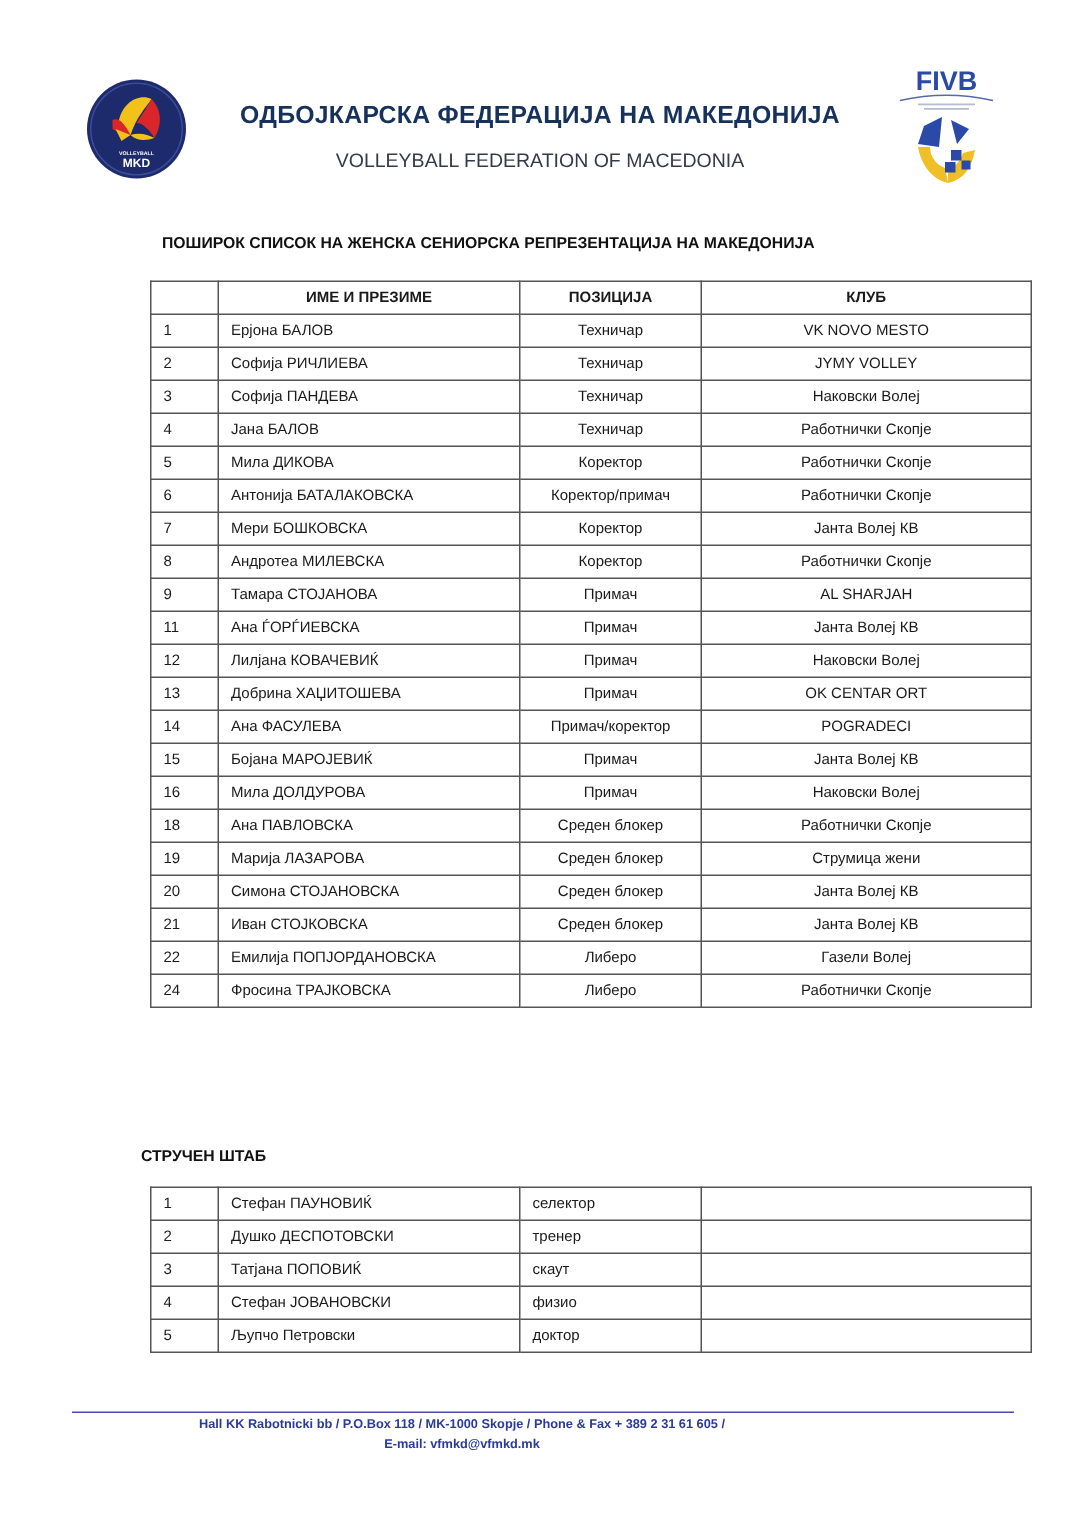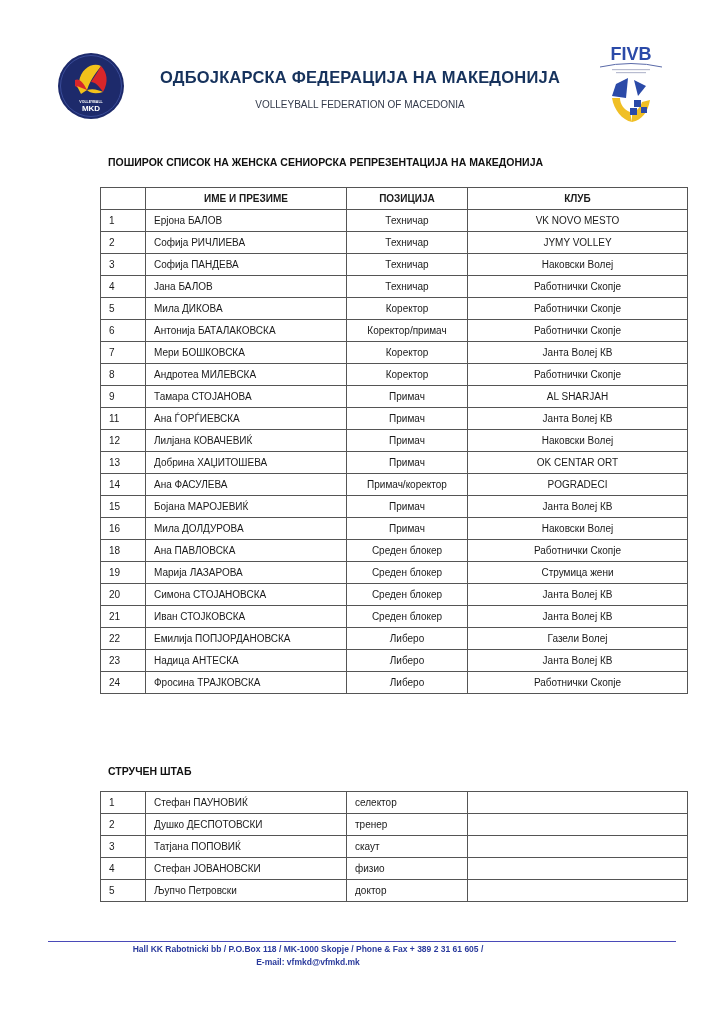--- a/index.html
+++ b/index.html
@@ -5,25 +5,25 @@
     html, body { margin: 0; padding: 0; background: #ffffff; }
     body { width: 724px; height: 1024px; position: relative; overflow: hidden;
            font-family: "Liberation Sans", sans-serif; color: #1a1a1a; }
     .abs { position: absolute; }
 
     
     .logo-mkd { left: 57px; top: 52px; width: 68px; height: 68px; }
     .title-mk { left: 150px; top: 68px; width: 420px; text-align: center;
                 font-size: 16.5px; font-weight: bold; color: #16325c; letter-spacing: 0.2px; white-space: nowrap; }
     .title-en { left: 150px; top: 99px; width: 420px; text-align: center;
-                font-size: 10px; color: #333a4a; white-space: nowrap; }
+                font-size: 13px; color: #333a4a; white-space: nowrap; }
     .logo-fivb { left: 598px; top: 40px; width: 66px; height: 85px; }
 
     .list-title { left: 108px; top: 156px; font-size: 10.5px; font-weight: bold; color: #111; white-space: nowrap; }
-    .staff-title { left: 108px; top: 765px; font-size: 10.5px; font-weight: bold; color: #111; white-space: nowrap; }
+    .staff-title { left: 94px; top: 765px; font-size: 10.5px; font-weight: bold; color: #111; white-space: nowrap; }
 
     table.grid { position: absolute; border-collapse: collapse; table-layout: fixed;
                  font-size: 10px; color: #1a1a1a; }
     table.grid td { border: 1px solid #555; height: 21px; padding: 0 0 0 8px; white-space: nowrap; overflow: hidden; }
     table.grid td.c { text-align: center; padding: 0; }
     table.grid th { border: 1px solid #555; height: 21px; font-weight: bold; font-size: 10px; text-align: center; padding: 0; }
     .main-table { left: 100px; top: 187px; width: 587px; }
     .staff-table { left: 100px; top: 791px; width: 587px; }
 
     .footer-line { left: 48px; top: 941px; width: 628px; height: 1px; background: #4a4ab8; }
@@ -194,26 +194,20 @@
         <td class="c">Среден блокер</td>
         <td class="c">Јанта Волеј КВ</td>
       </tr>
       <tr>
         <td>22</td>
         <td>Емилија ПОПЈОРДАНОВСКА</td>
         <td class="c">Либеро</td>
         <td class="c">Газели Волеј</td>
       </tr>
       <tr>
-        <td>23</td>
-        <td>Надица АНТЕСКА</td>
-        <td class="c">Либеро</td>
-        <td class="c">Јанта Волеј КВ</td>
-      </tr>
-      <tr>
         <td>24</td>
         <td>Фросина ТРАЈКОВСКА</td>
         <td class="c">Либеро</td>
         <td class="c">Работнички Скопје</td>
       </tr>
     </tbody>
 </table>
 
 <div class="abs staff-title">СТРУЧЕН ШТАБ</div>
 

